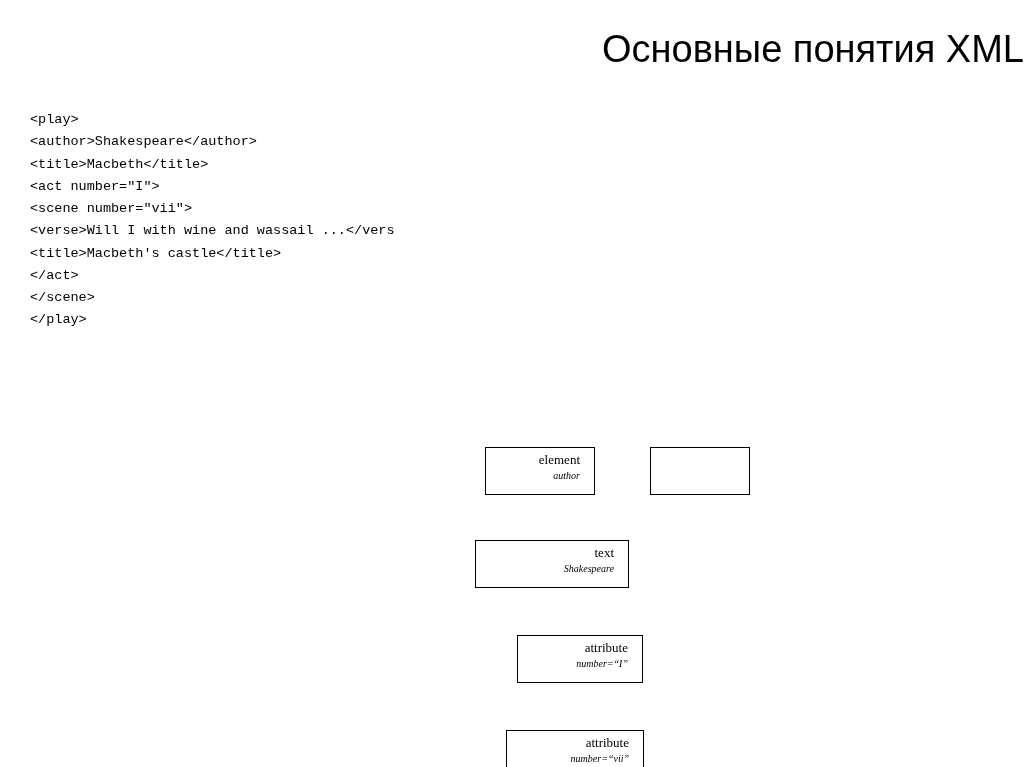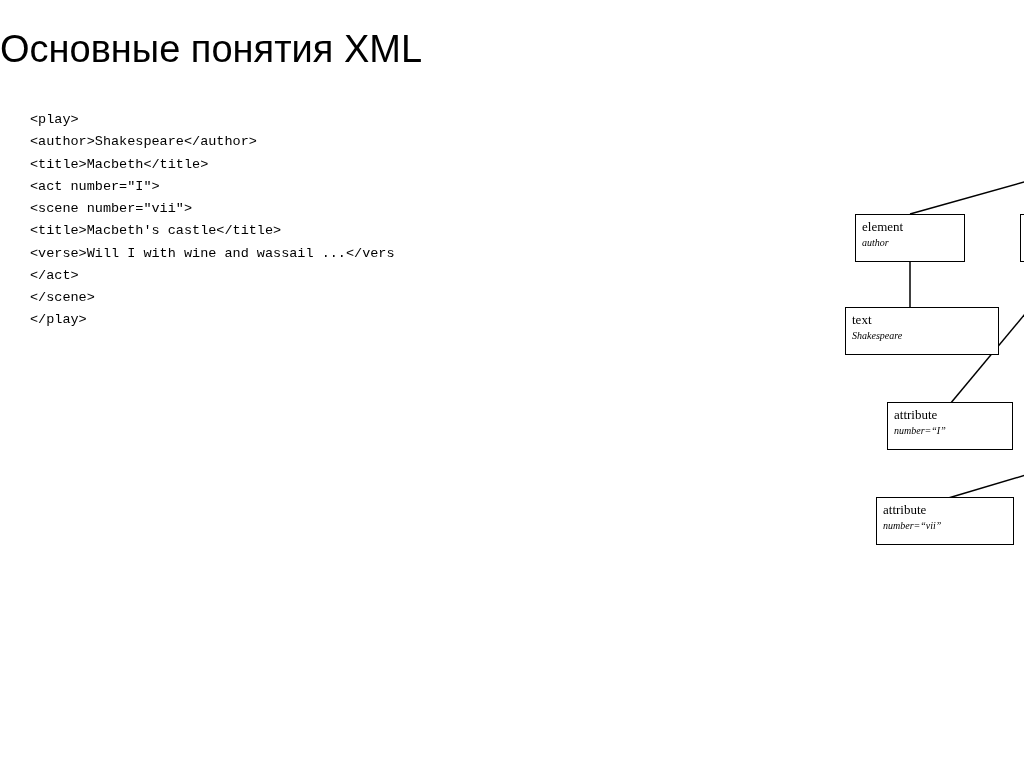--- a/index.html
+++ b/index.html
@@ -6,31 +6,32 @@
     body {
       background: #fff;
       font-family: 'Times New Roman', Times, serif;
       width: 1024px;
       height: 767px;
       overflow: hidden;
       position: relative;
     }
 
     .page-title {
-      text-align: left;
+      text-align: right;
       font-size: 38px;
       font-weight: normal;
       padding-top: 28px;
       padding-bottom: 18px;
       font-family: Arial, sans-serif;
+      margin-left: 16px;
     }
 
     .content-area {
       display: flex;
-      flex-direction: row;
+      flex-direction: column;
       padding-left: 30px;
       padding-top: 10px;
     }
 
     
     .xml-code {
       font-family: 'Courier New', Courier, monospace;
       font-size: 13.5px;
       line-height: 1.65;
       width: 370px;
@@ -44,22 +45,22 @@
       flex: 1;
       position: relative;
       height: 640px;
     }
 
     
     .node-box {
       position: absolute;
       border: 1.5px solid #000;
       background: #fff;
-      text-align: left;
-      padding: 4px 6px;
+      text-align: right;
+      padding: 4px 14px;
       font-size: 13px;
       line-height: 1.3;
     }
     .node-box .node-type {
       font-style: normal;
       font-size: 13px;
     }
     .node-box .node-label {
       font-style: italic;
       font-size: 10px;
@@ -79,22 +80,22 @@
 
 <h1 class="page-title">Основные понятия XML</h1>
 
 <div class="content-area">
   <div class="xml-code" id="xml-code">
       <div>&lt;play&gt;</div>
       <div>&lt;author&gt;Shakespeare&lt;/author&gt;</div>
       <div>&lt;title&gt;Macbeth&lt;/title&gt;</div>
       <div>&lt;act number="I"&gt;</div>
       <div>&lt;scene number="vii"&gt;</div>
+      <div>&lt;verse&gt;Will I with wine and wassail ...&lt;/vers</div>
       <div>&lt;title&gt;Macbeth's castle&lt;/title&gt;</div>
-      <div>&lt;verse&gt;Will I with wine and wassail ...&lt;/vers</div>
       <div>&lt;/act&gt;</div>
       <div>&lt;/scene&gt;</div>
       <div>&lt;/play&gt;</div>
     </div>
 
   <div class="tree-area">
     <svg class="tree-svg">
 
       <line x1="685" y1="66" x2="510" y2="115" stroke="#000" stroke-width="1.5"></line>
 

